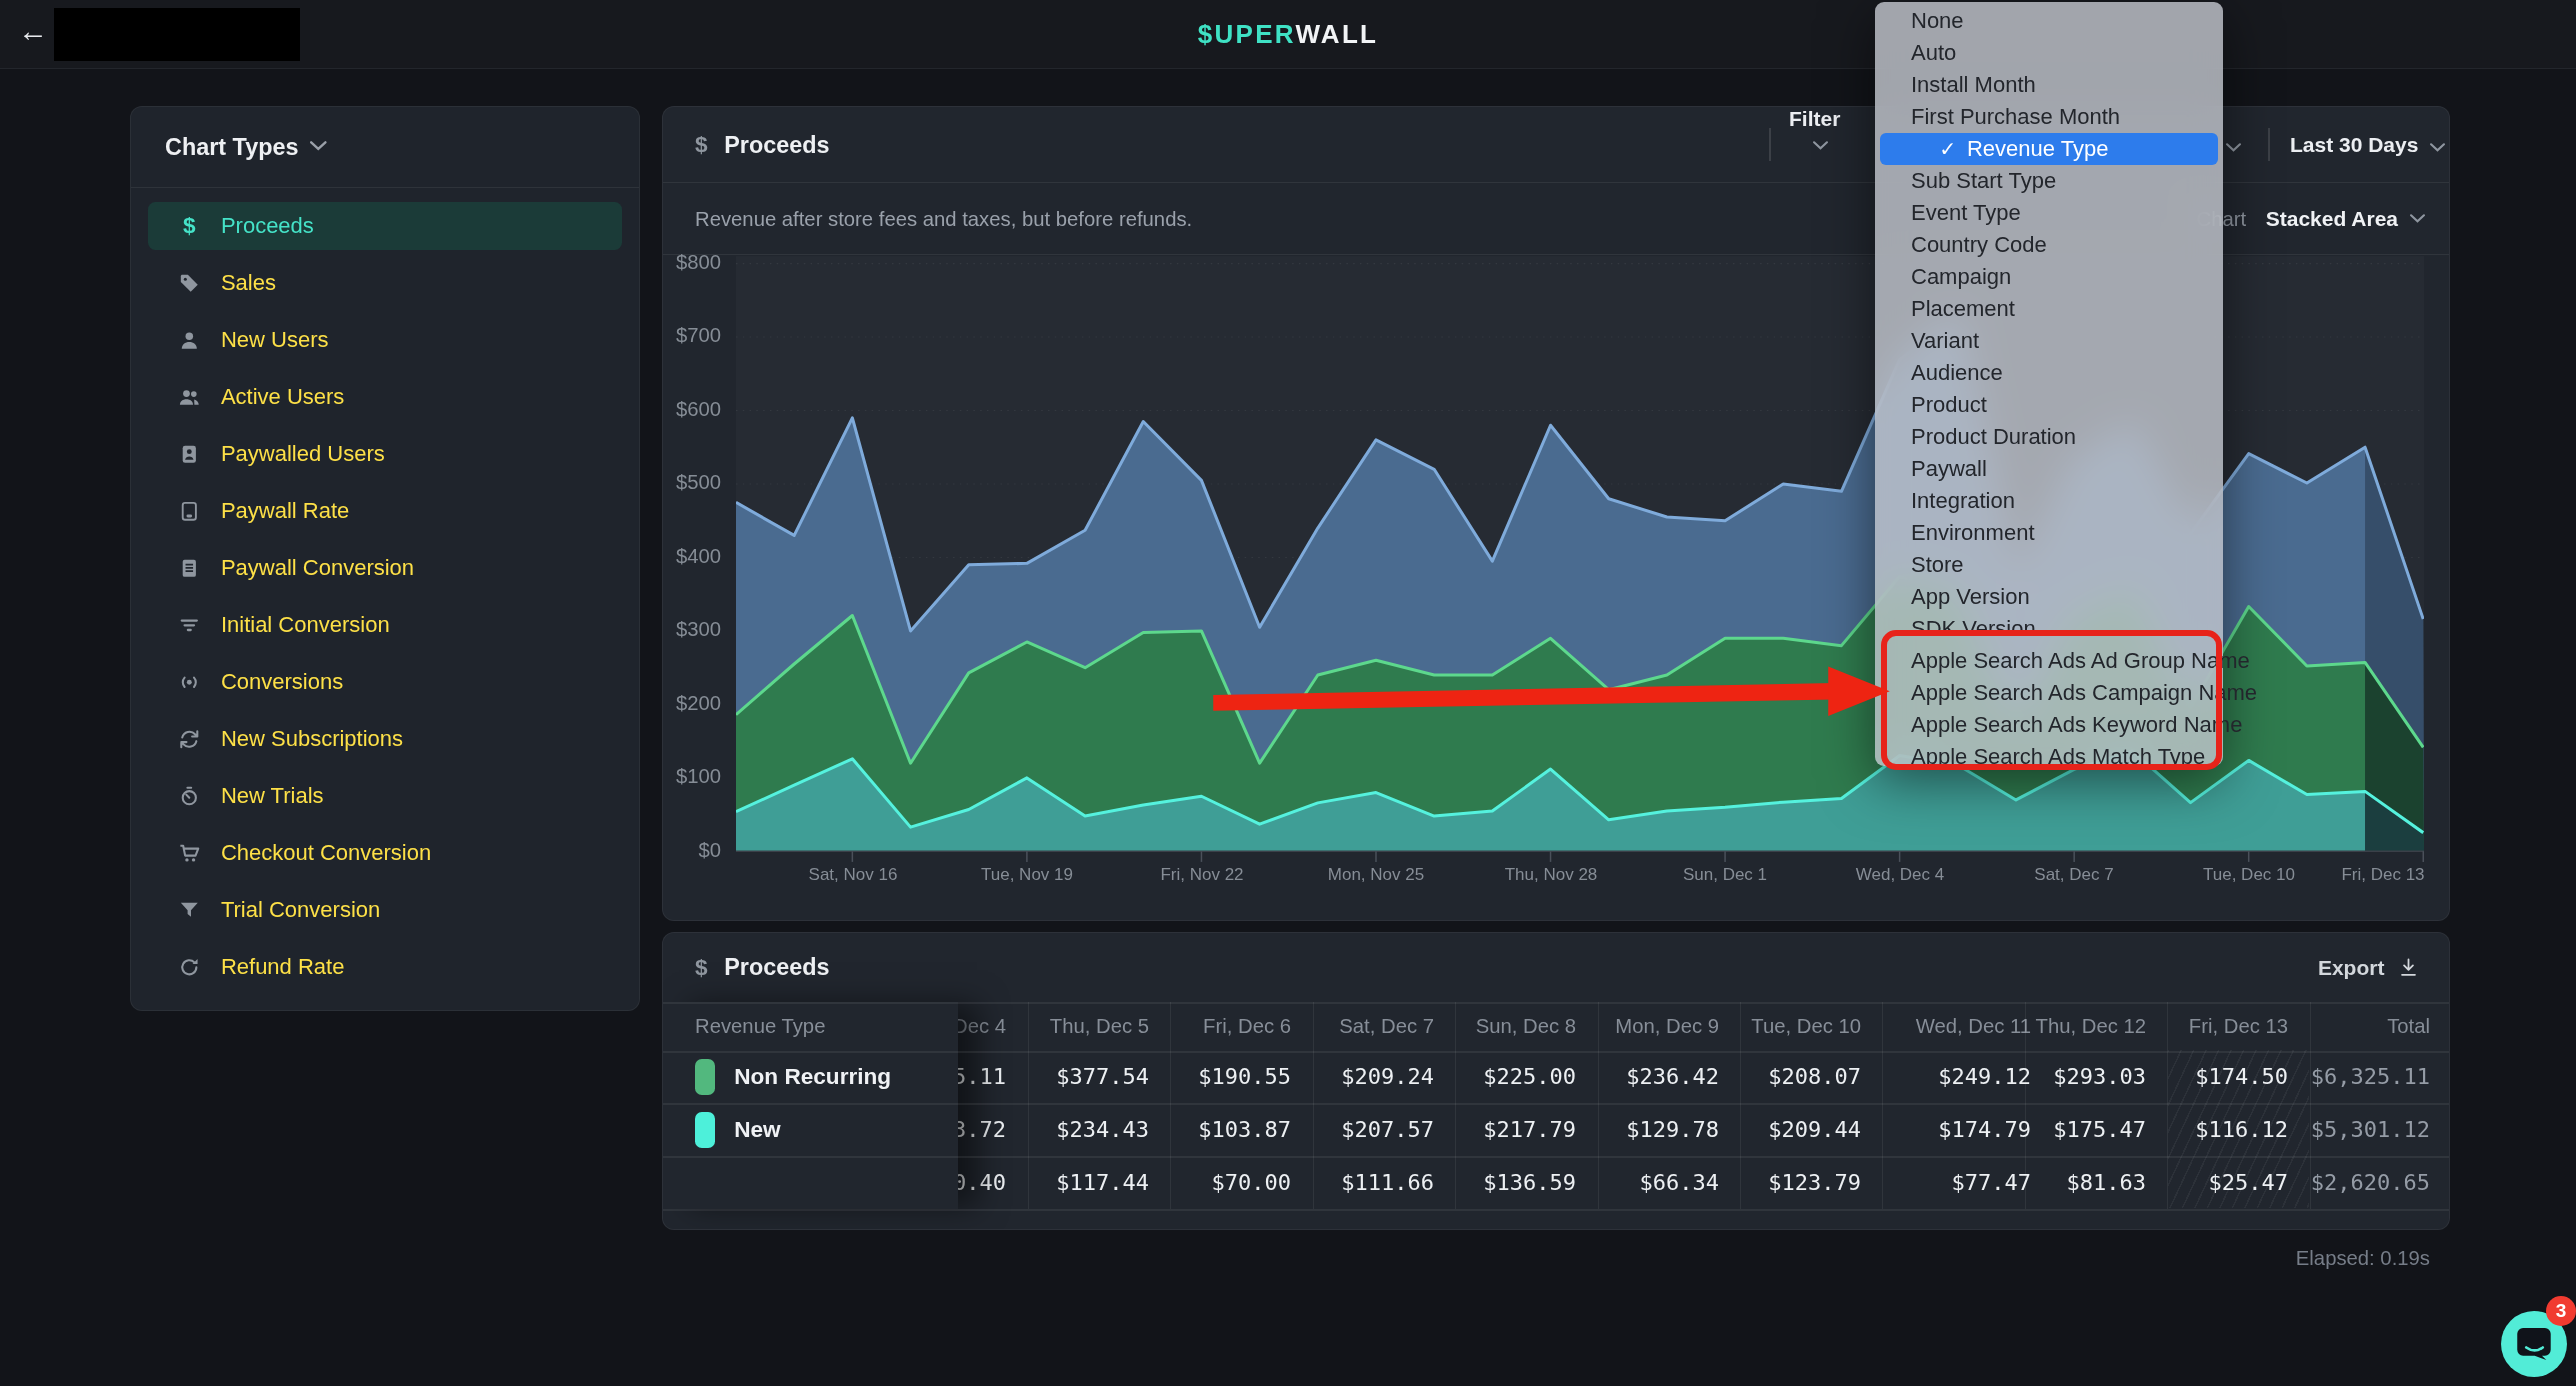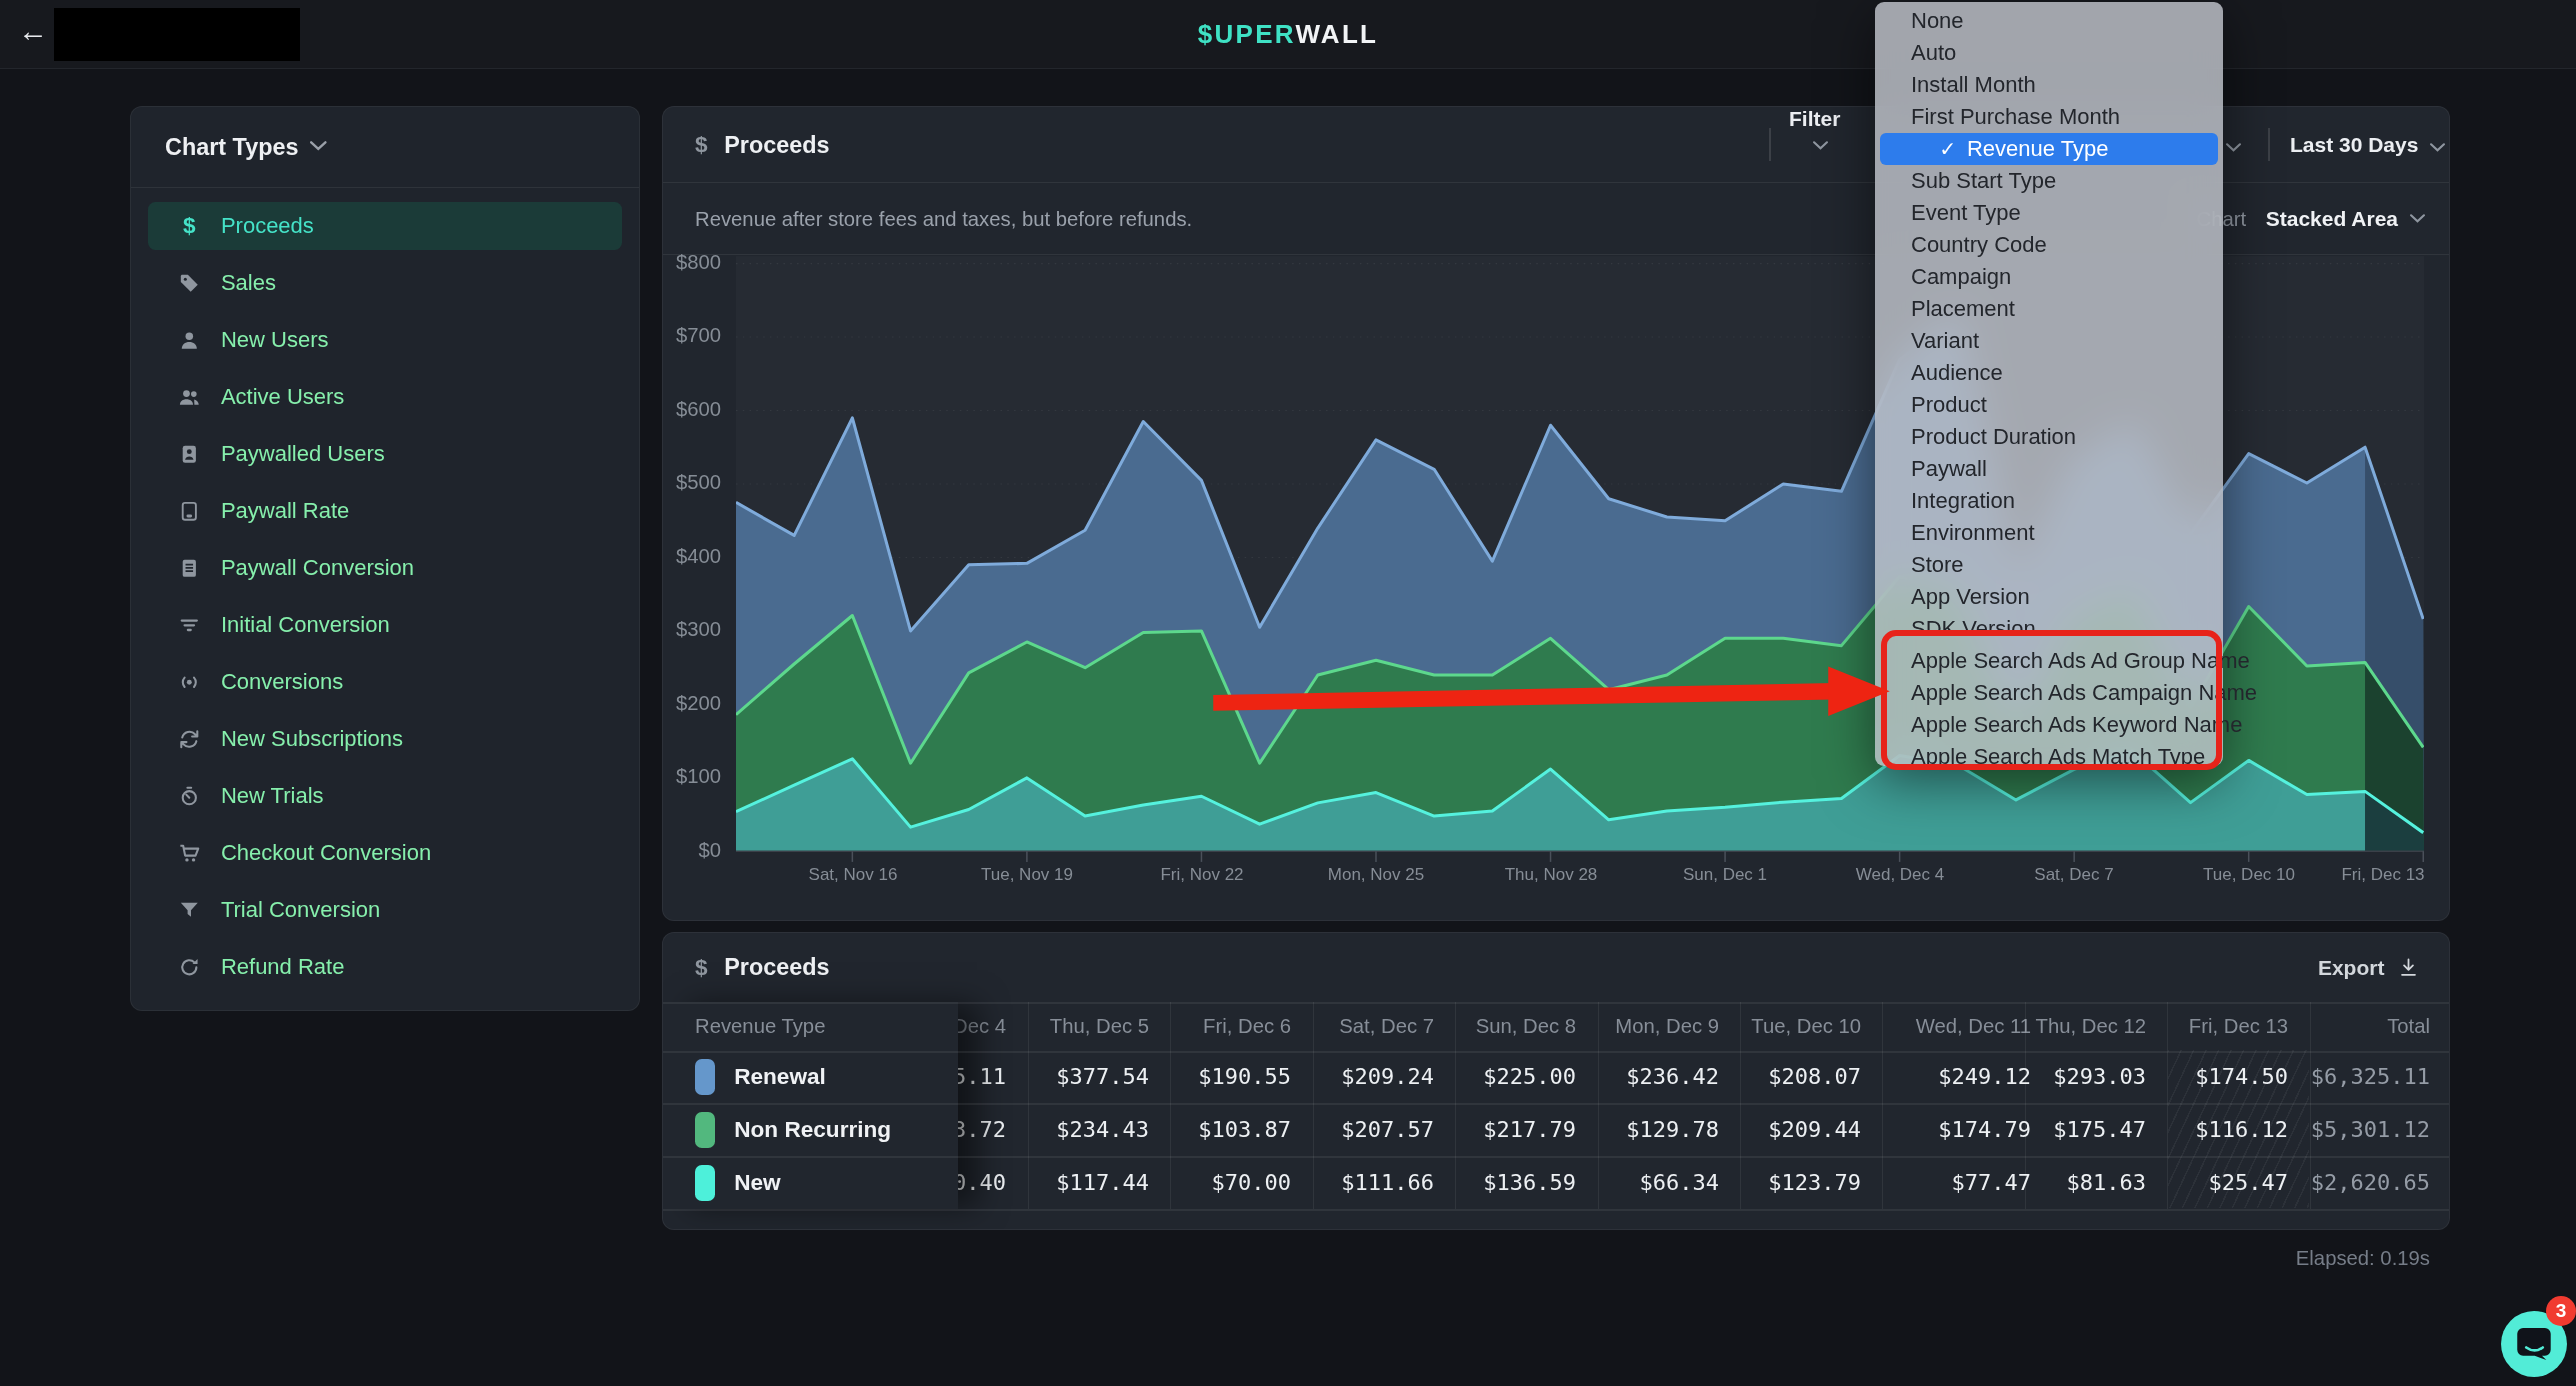--- a/index.html
+++ b/index.html
@@ -13,21 +13,21 @@
   .logo .accent{color:#3fe2c5;}
   .logo .rest{color:#f2f4f6;}
   
   .panel{position:absolute;background:#21262e;border:0.8px solid rgba(255,255,255,0.055);border-radius:12px;}
   
   .sidebar{left:130px;top:106px;width:510px;height:905px;background:#1f242c;}
   .sidebar-header{height:81px;display:flex;align-items:center;padding:0 34px;border-bottom:0.8px solid rgba(255,255,255,0.07);}
   .sidebar-header .hd{font-size:23.4px;font-weight:700;color:#eef0f3;}
   .chev{margin-left:12px;display:inline-block;}
   .side-list{padding:14.3px 17.3px 0 17.3px;}
-  .side-item{height:48px;margin-bottom:9px;border-radius:7.5px;display:flex;align-items:center;padding-left:29px;cursor:pointer;color:#86efac;font-size:22px;font-weight:500;}
+  .side-item{height:48px;margin-bottom:9px;border-radius:7.5px;display:flex;align-items:center;padding-left:29px;cursor:pointer;color:#fde047;font-size:22px;font-weight:500;}
   .side-item .icn{width:24px;height:24px;margin-right:19.6px;color:#8f969f;display:flex;align-items:center;justify-content:center;flex:0 0 24px;}
   .side-item .icn svg{width:22.6px;height:22.6px;}
   .side-item.sel{background:#1b3b38;color:#45e3c8;}
   .side-item.sel .icn{color:#45e3c8;}
   .dollar-glyph{font-size:22.6px;font-weight:700;}
   
   .chart-panel{left:662px;top:106px;width:1788px;height:815px;}
   .row1{position:absolute;left:0;top:0;width:100%;height:76px;border-bottom:0.8px solid rgba(255,255,255,0.07);}
   .row2{position:absolute;left:0;top:76px;width:100%;height:72px;border-bottom:0.8px solid rgba(255,255,255,0.07);}
   .ptitle-wrap{position:absolute;left:32px;top:0;height:76px;display:flex;align-items:center;}
@@ -391,24 +391,20 @@
         <div class="tcol bord total" style="left: 1647px; width: 141px;">
           <div class="th">Total</div>
           <div class="td">$6,325.11</div>
           <div class="td">$5,301.12</div>
           <div class="td">$2,620.65</div>
         </div>
       </div>
     <div class="sticky-col" id="sticky-col">
         <div class="th">Revenue Type</div>
         <div class="trow">
-          <span class="chip" style="background:#6597cb"></span>
-          <span>Renewal</span>
-        </div>
-        <div class="trow">
           <span class="chip" style="background:#52b87e"></span>
           <span>Non Recurring</span>
         </div>
         <div class="trow">
           <span class="chip" style="background:#4df0da"></span>
           <span>New</span>
         </div>
       </div>
     <div id="tbl-lines">
         <div class="hline" style="top: 69px;"></div>

